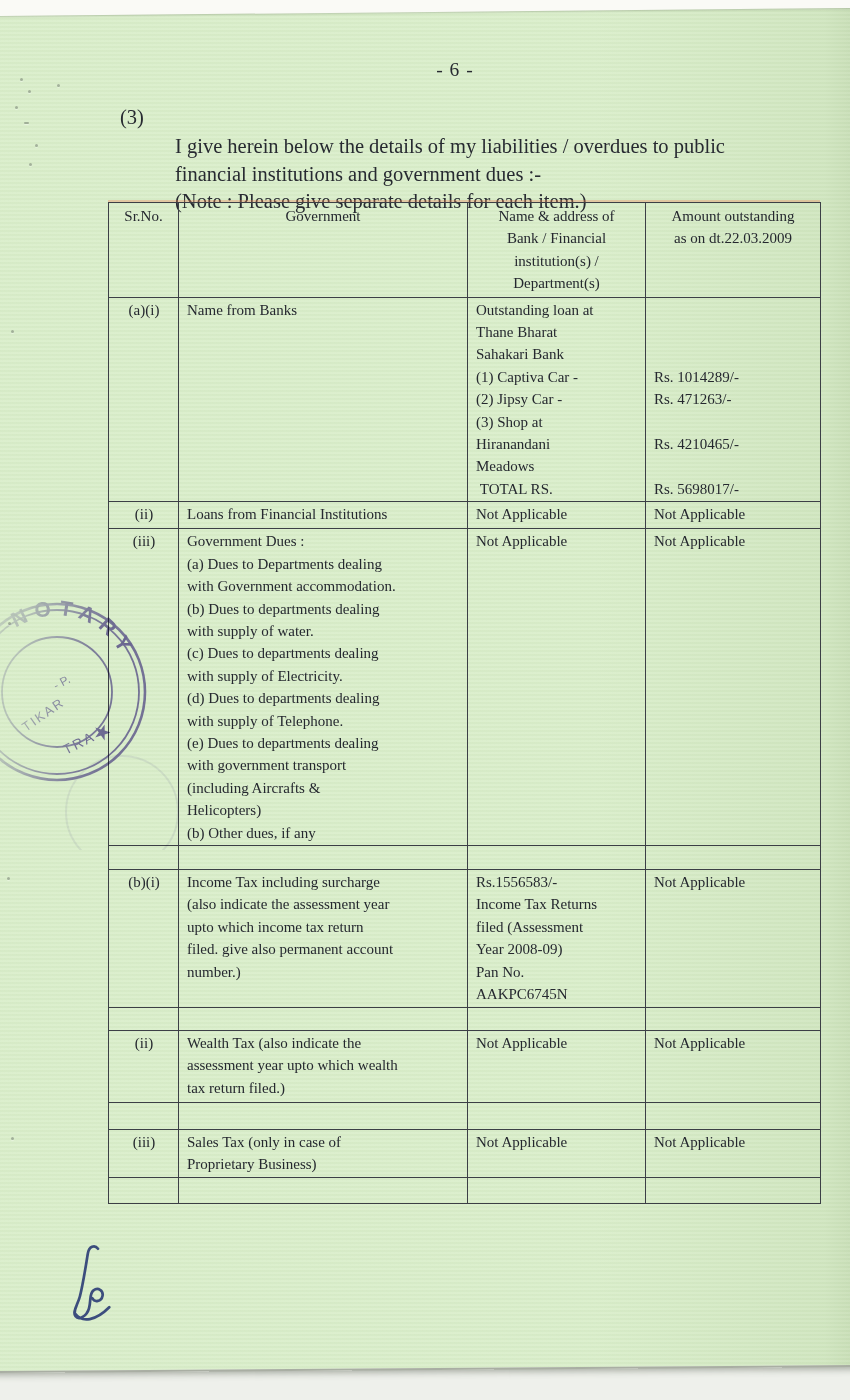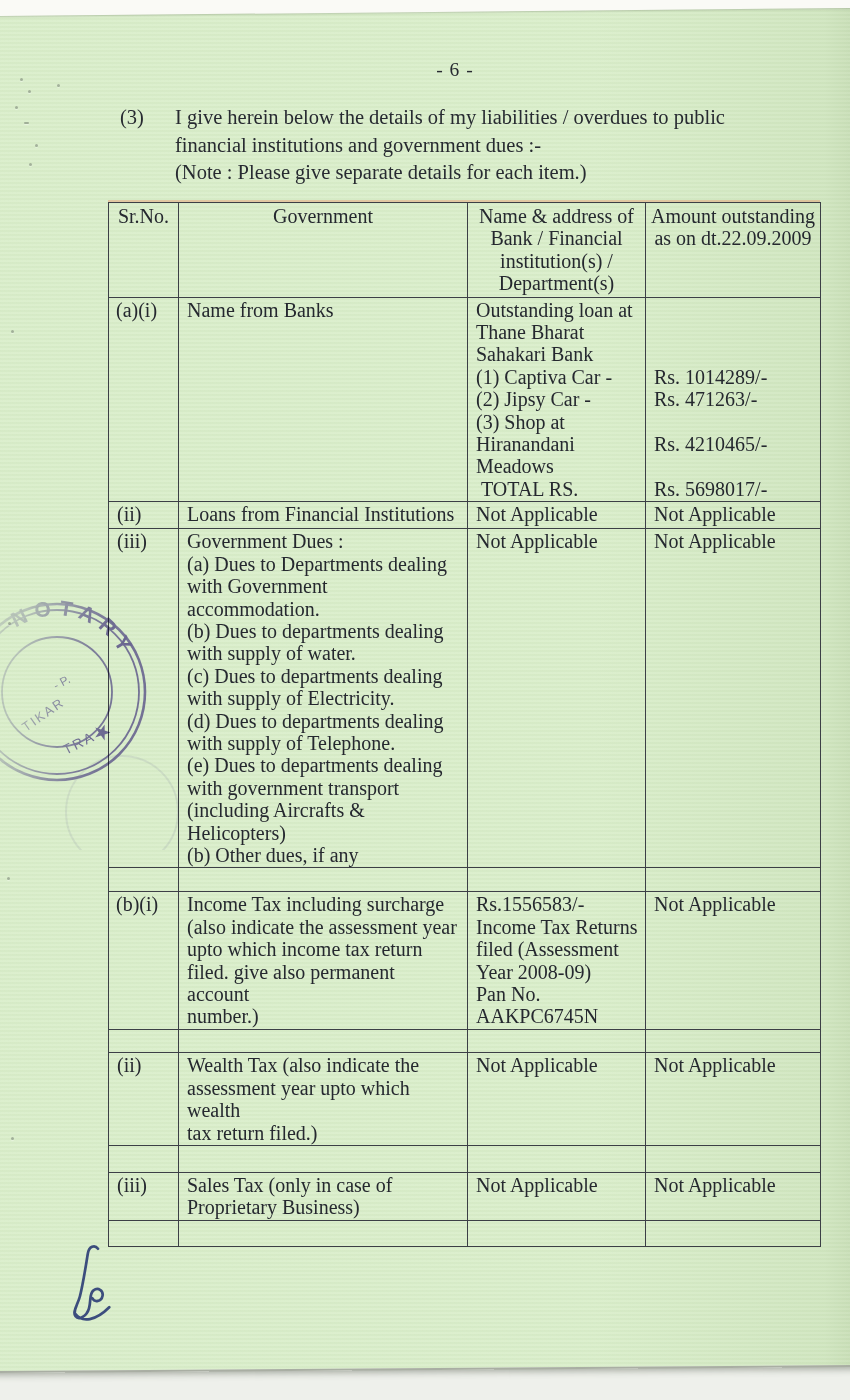--- a/index.html
+++ b/index.html
@@ -29,33 +29,33 @@
   }
   .page-number{
     position:absolute;left:425px;top:59px;transform:translateX(-50%);
     margin-left:30px;font-size:19.5px;letter-spacing:1px;white-space:pre;
   }
   .intro{
     position:absolute;left:120px;top:104px;width:690px;
     display:flex;font-size:20.5px;line-height:27.5px;
   }
   .intro .num{width:55px;flex:0 0 55px;}
-  .pre{white-space:pre-line;}
+  .pre{white-space:pre-line;margin-top:29px;}
   .doc-table{
     position:absolute;left:108px;top:202px;width:712px;
     border-collapse:collapse;table-layout:fixed;
-    font-size:20px;line-height:22.4px;color:#25282f;
+    font-size:15px;line-height:22.4px;color:#25282f;
   }
   .doc-table td{
     border:1.6px solid #3c3f46;vertical-align:top;
     padding:1px 6px 1px 8px;overflow:hidden;
   }
   .doc-table td.head{text-align:center;padding:2px 4px;}
-  .doc-table td.sr-left{padding-left:7px;}
-  .doc-table td.sr-right{text-align:left;padding-right:7px;}
+  .doc-table td.sr-left{padding-left:7px;text-align:center;}
+  .doc-table td.sr-right{text-align:center;padding-right:7px;}
   tr.h-header{height:93px;} tr.h-r1{height:202px;} tr.h-r2{height:27px;}
   tr.h-r3{height:313px;} tr.h-sp1{height:24px;} tr.h-r4{height:138px;}
   tr.h-sp2{height:23px;} tr.h-r5{height:72px;} tr.h-sp3{height:27px;}
   tr.h-r6{height:45px;} tr.h-sp4{height:26px;} tr.h-r7{height:27px;}
   .artifact-line{
     position:absolute;left:108px;top:200px;width:712px;height:2px;
     background:rgba(236,130,84,0.35);
   }
   .stamp{
     position:absolute;left:-40px;top:550px;width:220px;height:300px;
@@ -96,21 +96,21 @@
       </colgroup>
     <tbody>
         <tr class="h-header">
       <td class="head pre">Sr.No.</td>
       <td class="head pre">Government</td>
       <td class="head pre">Name &amp; address of
 Bank / Financial
 institution(s) /
 Department(s)</td>
       <td class="head pre">Amount outstanding
-as on dt.22.09.2009</td>
+as on dt.22.03.2009</td>
     </tr>
     <tr class="h-r1">
       <td class="sr-left pre">(a)(i)</td>
       <td class="pre">Name from Banks</td>
       <td class="pre">Outstanding loan at
 Thane Bharat
 Sahakari Bank
 (1) Captiva Car -
 (2) Jipsy Car -
 (3) Shop at

